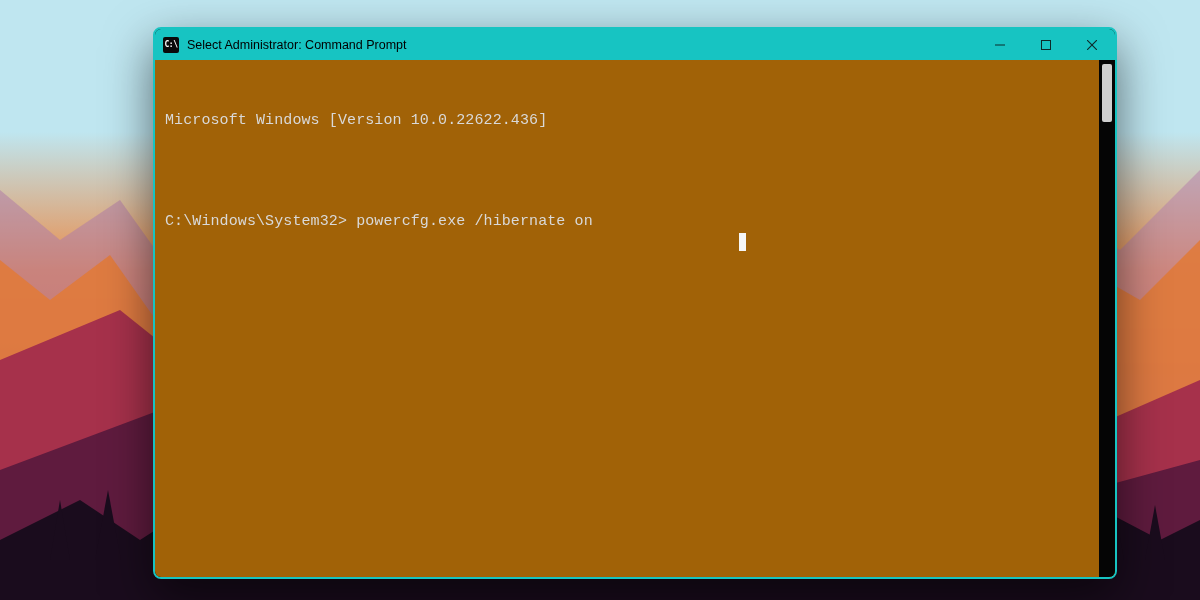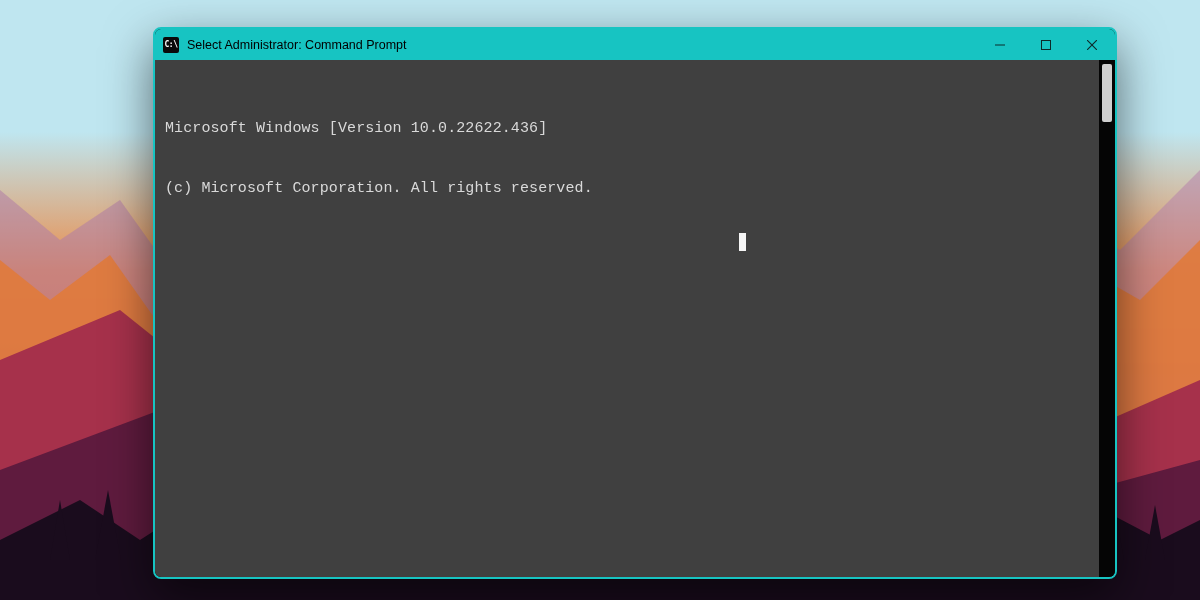--- a/index.html
+++ b/index.html
@@ -35,23 +35,23 @@
     flex:1;color:#000000;font-size:12.5px;font-weight:400;white-space:nowrap;
     overflow:hidden;text-overflow:ellipsis;
   }
   .win-controls{display:flex;height:100%;}
   .win-btn{
     width:46px;height:100%;display:flex;align-items:center;justify-content:center;
     color:#0d2a2a;cursor:default;
   }
   .win-btn svg{display:block;}
   .terminal{
-    flex:1;position:relative;background:#404040;color:#d9d9d9;
+    flex:1;position:relative;background:#a16207;color:#d9d9d9;
     font:15px/1.35 Consolas,"Courier New",monospace;
-    padding:18px 10px;white-space:pre;letter-spacing:.1px;
+    padding:10px 10px;white-space:pre;letter-spacing:.1px;
   }
   .terminal .line{white-space:pre;}
   .scroll-track{
     position:absolute;right:0;top:0;width:16px;height:100%;
     background:#050505;
   }
   .scroll-thumb{
     position:absolute;top:4px;right:3px;width:10px;height:58px;
     background:#cfcfcf;border-radius:2px;
   }
@@ -109,22 +109,22 @@
         <div class="win-btn close">
           <svg width="10" height="10" viewBox="0 0 10 10">
               <path d="M0 0 L10 10 M10 0 L0 10" stroke="currentColor" stroke-width="1.1"></path>
             </svg>
         </div>
       </div>
     </div>
 
     <div class="terminal">
       <div class="line">Microsoft Windows [Version 10.0.22622.436]</div>
-      <div class="line">(c) Microsoft Corporation. All rights reserved.</div>
       <div class="line"></div>
+      <div class="line"><span>C:\Windows\System32&gt;</span> <span>powercfg.exe /hibernate on</span></div>
 
       <div class="cursor-block"></div>
 
       <div class="scroll-track">
         <div class="scroll-thumb"></div>
       </div>
     </div>
 
   </div>
 </div>

